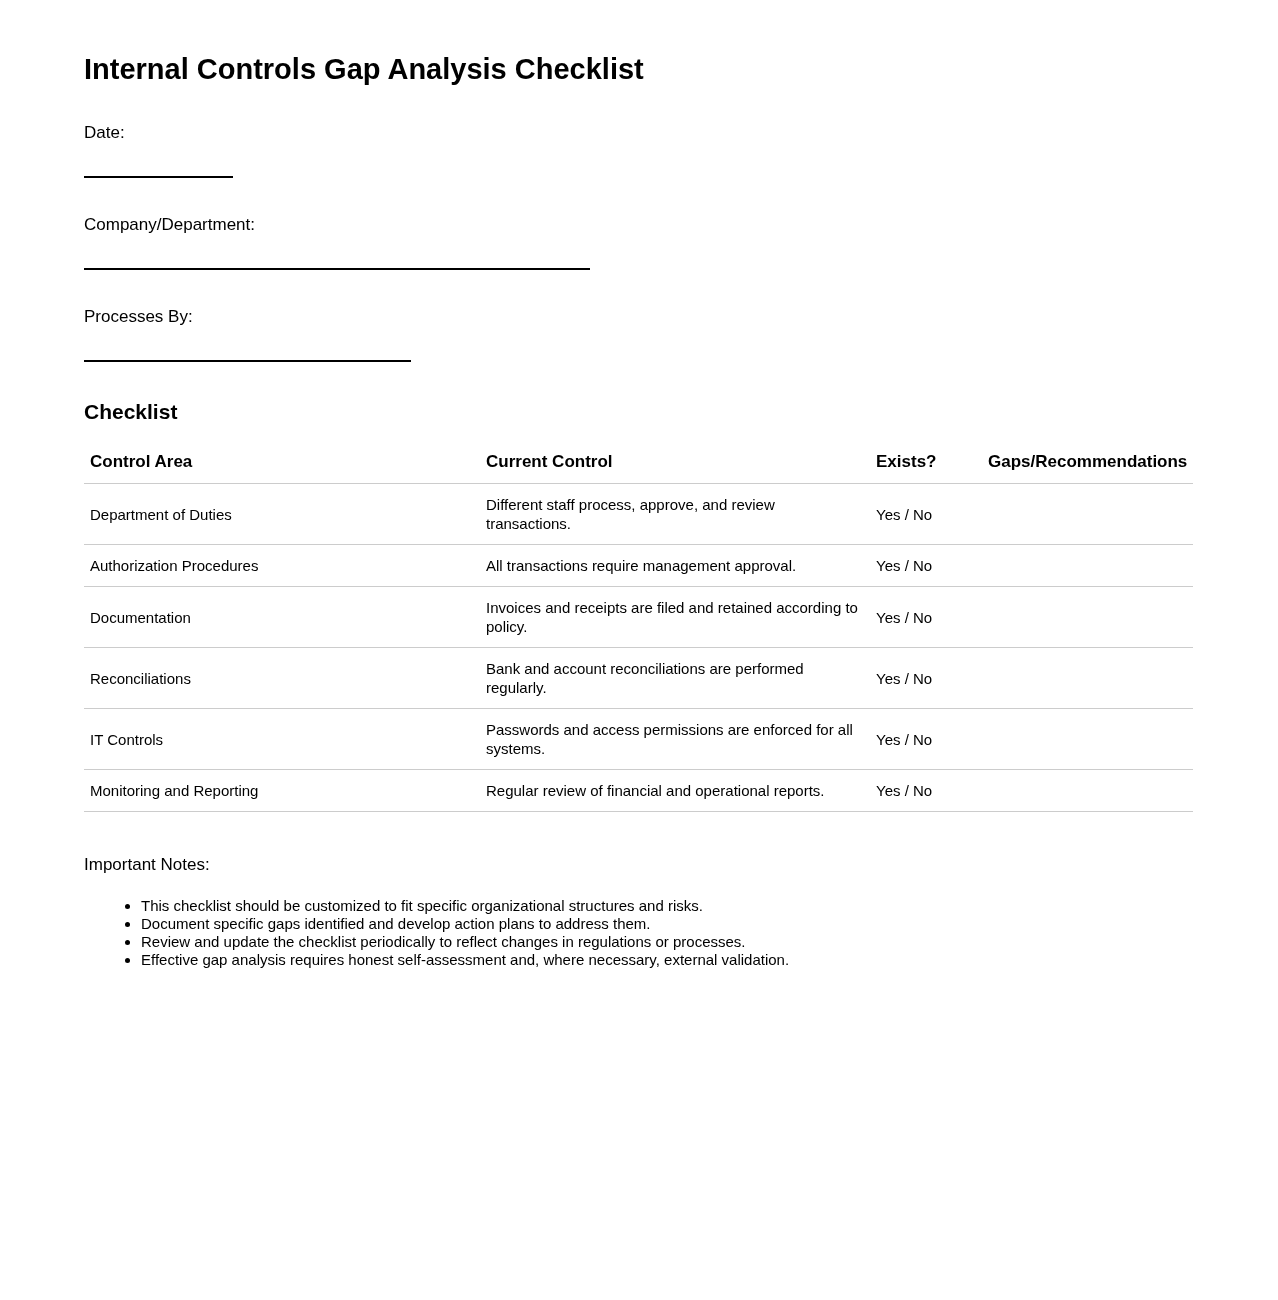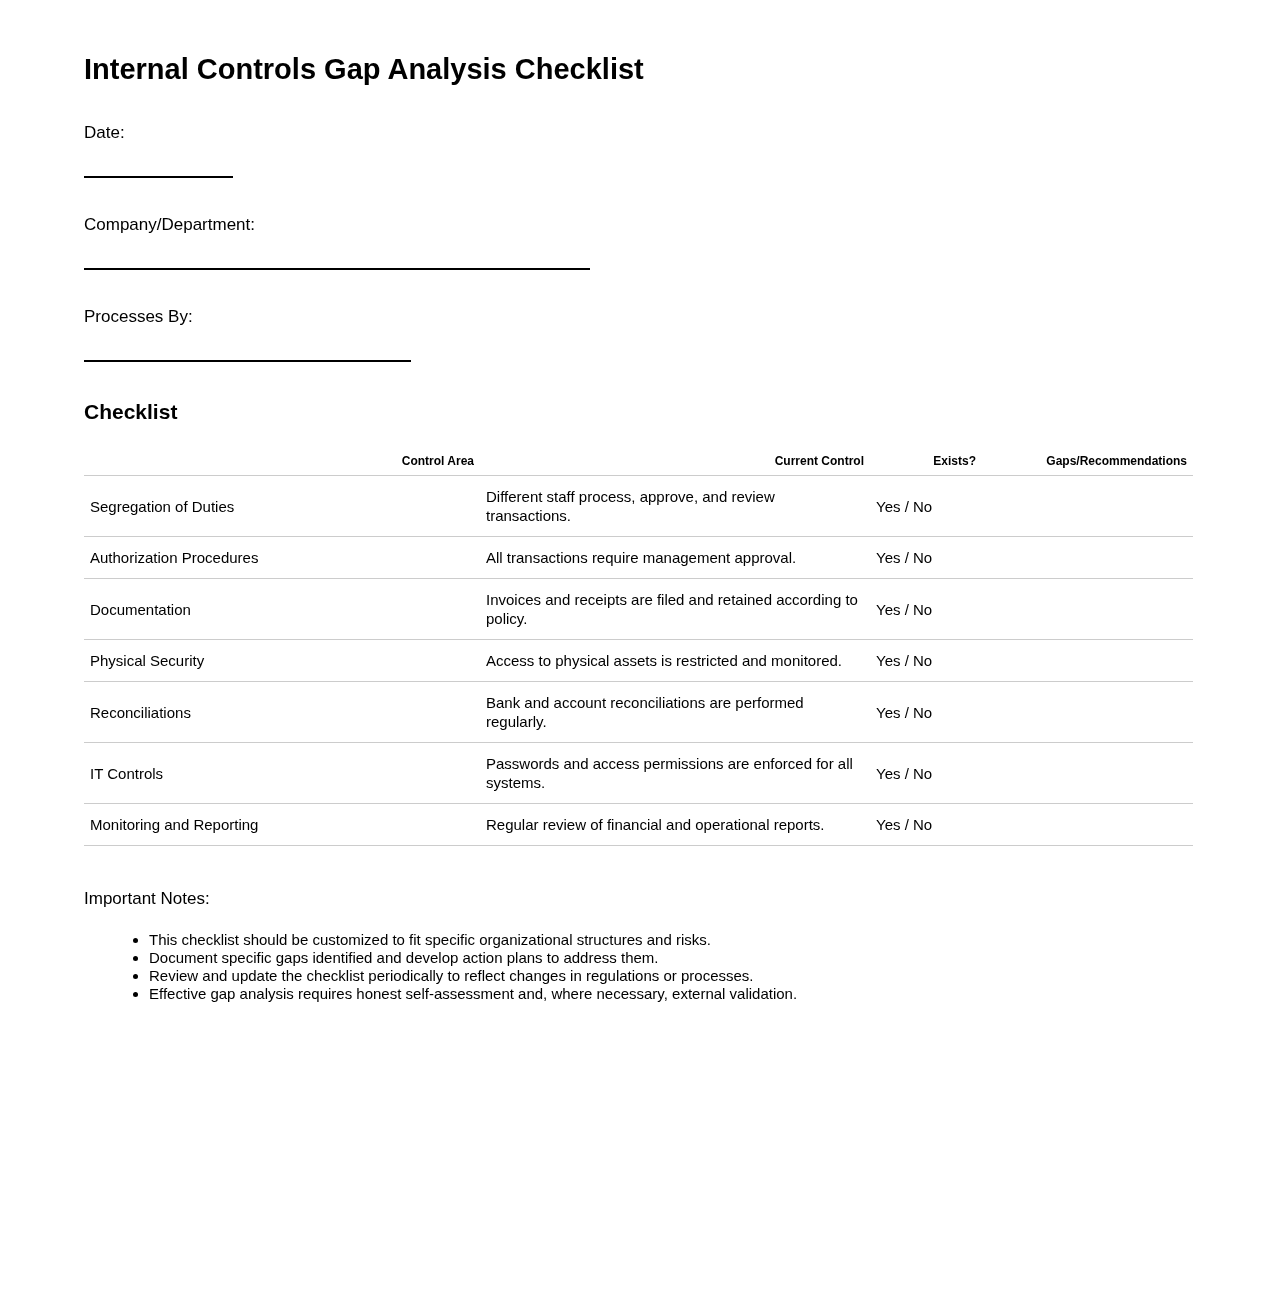--- a/index.html
+++ b/index.html
@@ -39,42 +39,42 @@
     font-weight: bold;
     margin: 21px 0 16px 0;
     line-height: 25px;
   }
   table.checklist {
     width: 1109px;
     border-collapse: collapse;
     table-layout: fixed;
   }
   table.checklist th {
-    text-align: right;
-    font-size: 12px;
+    text-align: left;
+    font-size: 17px;
     font-weight: bold;
-    padding: 12px 6px 4px 6px;
+    padding: 12px 6px 12px 6px;
     border-bottom: 1px solid #cccccc;
     line-height: 19px;
   }
   table.checklist td {
     font-size: 15px;
     padding: 11px 8px 11px 6px;
     border-bottom: 1px solid #cccccc;
     vertical-align: middle;
     line-height: 19px;
   }
   .notes { margin-top: 42px; }
   .notes-heading {
     font-size: 17px;
     margin: 0 0 22px 0;
     line-height: 21px;
   }
   ul.notes-list {
-    margin: 8px;
+    margin: 0;
     padding-left: 57px;
   }
   ul.notes-list li {
     font-size: 15px;
     line-height: 18px;
     margin: 0;
   }
 </style>
 </head>
 <body>
@@ -110,40 +110,34 @@
     <thead>
       <tr>
         <th>Control Area</th>
         <th>Current Control</th>
         <th>Exists?</th>
         <th>Gaps/Recommendations</th>
       </tr>
     </thead>
     <tbody>
       <tr>
-        <td>Segregation of Duties</td>
+        <td>Department of Duties</td>
         <td>Different staff process, approve, and review transactions.</td>
         <td>Yes / No</td>
         <td></td>
       </tr>
       <tr>
         <td>Authorization Procedures</td>
         <td>All transactions require management approval.</td>
         <td>Yes / No</td>
         <td></td>
       </tr>
       <tr>
         <td>Documentation</td>
         <td>Invoices and receipts are filed and retained according to policy.</td>
-        <td>Yes / No</td>
-        <td></td>
-      </tr>
-      <tr>
-        <td>Physical Security</td>
-        <td>Access to physical assets is restricted and monitored.</td>
         <td>Yes / No</td>
         <td></td>
       </tr>
       <tr>
         <td>Reconciliations</td>
         <td>Bank and account reconciliations are performed regularly.</td>
         <td>Yes / No</td>
         <td></td>
       </tr>
       <tr>

